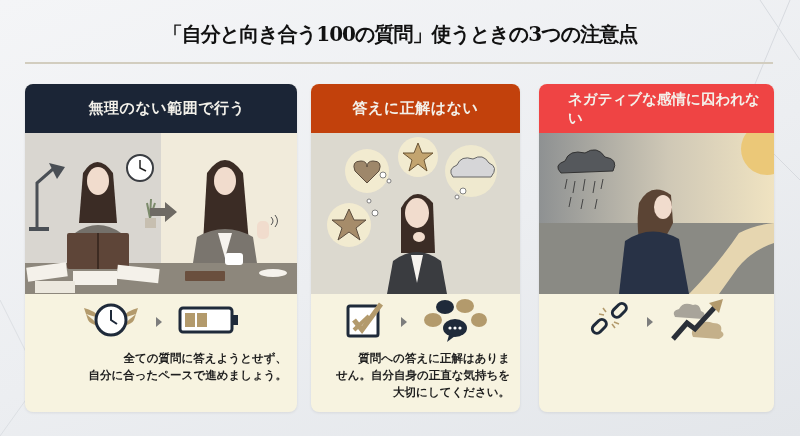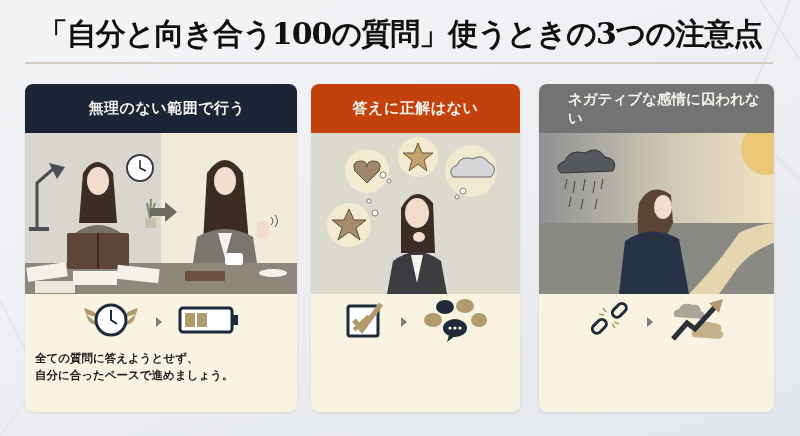--- a/index.html
+++ b/index.html
@@ -8,21 +8,21 @@
     font-family: "DejaVu Sans", "Liberation Sans", sans-serif;
     background: linear-gradient(160deg, #f4f5f7 0%, #eceef1 55%, #e3e6ea 100%);
     position: relative;
     color: #1d1d1d;
   }
   .bg-lines { position: absolute; inset: 0; pointer-events: none; }
   .title {
     position: absolute; left: 0; top: 14px; width: 800px;
     text-align: center;
     font-family: "DejaVu Serif", "Liberation Serif", serif;
-    font-weight: bold; font-size: 30px; letter-spacing: -1px;
+    font-weight: bold; font-size: 20px; letter-spacing: -1px;
     color: #111;
     line-height: 40px;
   }
   .separator {
     position: absolute; left: 25px; top: 62px; width: 748px; height: 2px;
     background: #d2cdbf;
   }
   .card {
     position: absolute; top: 84px; height: 328px;
     border-radius: 8px; overflow: hidden;
@@ -33,29 +33,29 @@
     height: 49px; display: flex; align-items: center; justify-content: center;
     color: #f3f1ea; font-weight: bold; font-size: 15px; letter-spacing: 0.5px;
   }
   .card-img { height: 161px; position: relative; overflow: hidden; }
   .card-img svg { display: block; width: 100%; height: 100%; }
   .icon-row {
     height: 56px; display: flex; align-items: center; justify-content: center; gap: 16px;
   }
   .icon-row .arrow { width: 0; height: 0; border-left: 6px solid #7d7d7d; border-top: 5px solid transparent; border-bottom: 5px solid transparent; }
   .card-text {
-    text-align: left; font-weight: bold; font-size: 11.5px; line-height: 17px;
+    text-align: right; font-weight: bold; font-size: 11.5px; line-height: 17px;
     color: #1e1e1e; padding: 0 10px; white-space: pre-line;
   }
   #card1 { left: 25px; width: 272px; }
   #card2 { left: 311px; width: 209px; }
   #card3 { left: 539px; width: 235px; }
   #card1 .card-head { background: #1b2536; padding-left: 12px; }
   #card2 .card-head { background: #c2410c; }
-  #card3 .card-head { background: #737373; font-size: 14.5px; letter-spacing: 0; padding-left: 29px; }
+  #card3 .card-head { background: #ef4444; font-size: 14.5px; letter-spacing: 0; padding-left: 29px; }
 </style>
 </head>
 <body>
 
 <svg class="bg-lines" width="800" height="436">
   <path d="M760 0 L800 60 M790 0 L740 120 L800 180" stroke="#d7dadf" stroke-width="1" fill="none"></path>
   <path d="M0 300 L40 380 L0 436" stroke="#dcdfe3" stroke-width="1" fill="none"></path>
 </svg>
 
 <h1 class="title">「自分と向き合う100の質問」使うときの3つの注意点</h1>
@@ -168,20 +168,23 @@
         <ellipse cx="10" cy="22" rx="9" ry="7" fill="#b39a6c"></ellipse>
         <ellipse cx="56" cy="22" rx="8" ry="7" fill="#b39a6c"></ellipse>
         <ellipse cx="32" cy="30" rx="12" ry="9" fill="#1f2a3a"></ellipse>
         <path d="M26 37 L24 44 L32 38 Z" fill="#1f2a3a"></path>
         <circle cx="27" cy="30" r="1.6" fill="#fff"></circle>
           <circle cx="32" cy="30" r="1.6" fill="#fff"></circle>
           <circle cx="37" cy="30" r="1.6" fill="#fff"></circle>
       </svg>
     </span>
   </div>
+  <p class="card-text">質問への答えに正解はありま
+せん。自分自身の正直な気持ちを
+大切にしてください。</p>
 </section>
 
 <section class="card" id="card3">
   <div class="card-head">ネガティブな感情に囚われない</div>
   <div class="card-img">
     <svg viewBox="0 0 235 161" preserveAspectRatio="none">
       <defs>
         <linearGradient id="sky" x1="0" y1="0" x2="1" y2="0">
           <stop offset="0" stop-color="#8e9192"></stop>
           <stop offset="0.55" stop-color="#cfc8b6"></stop>

